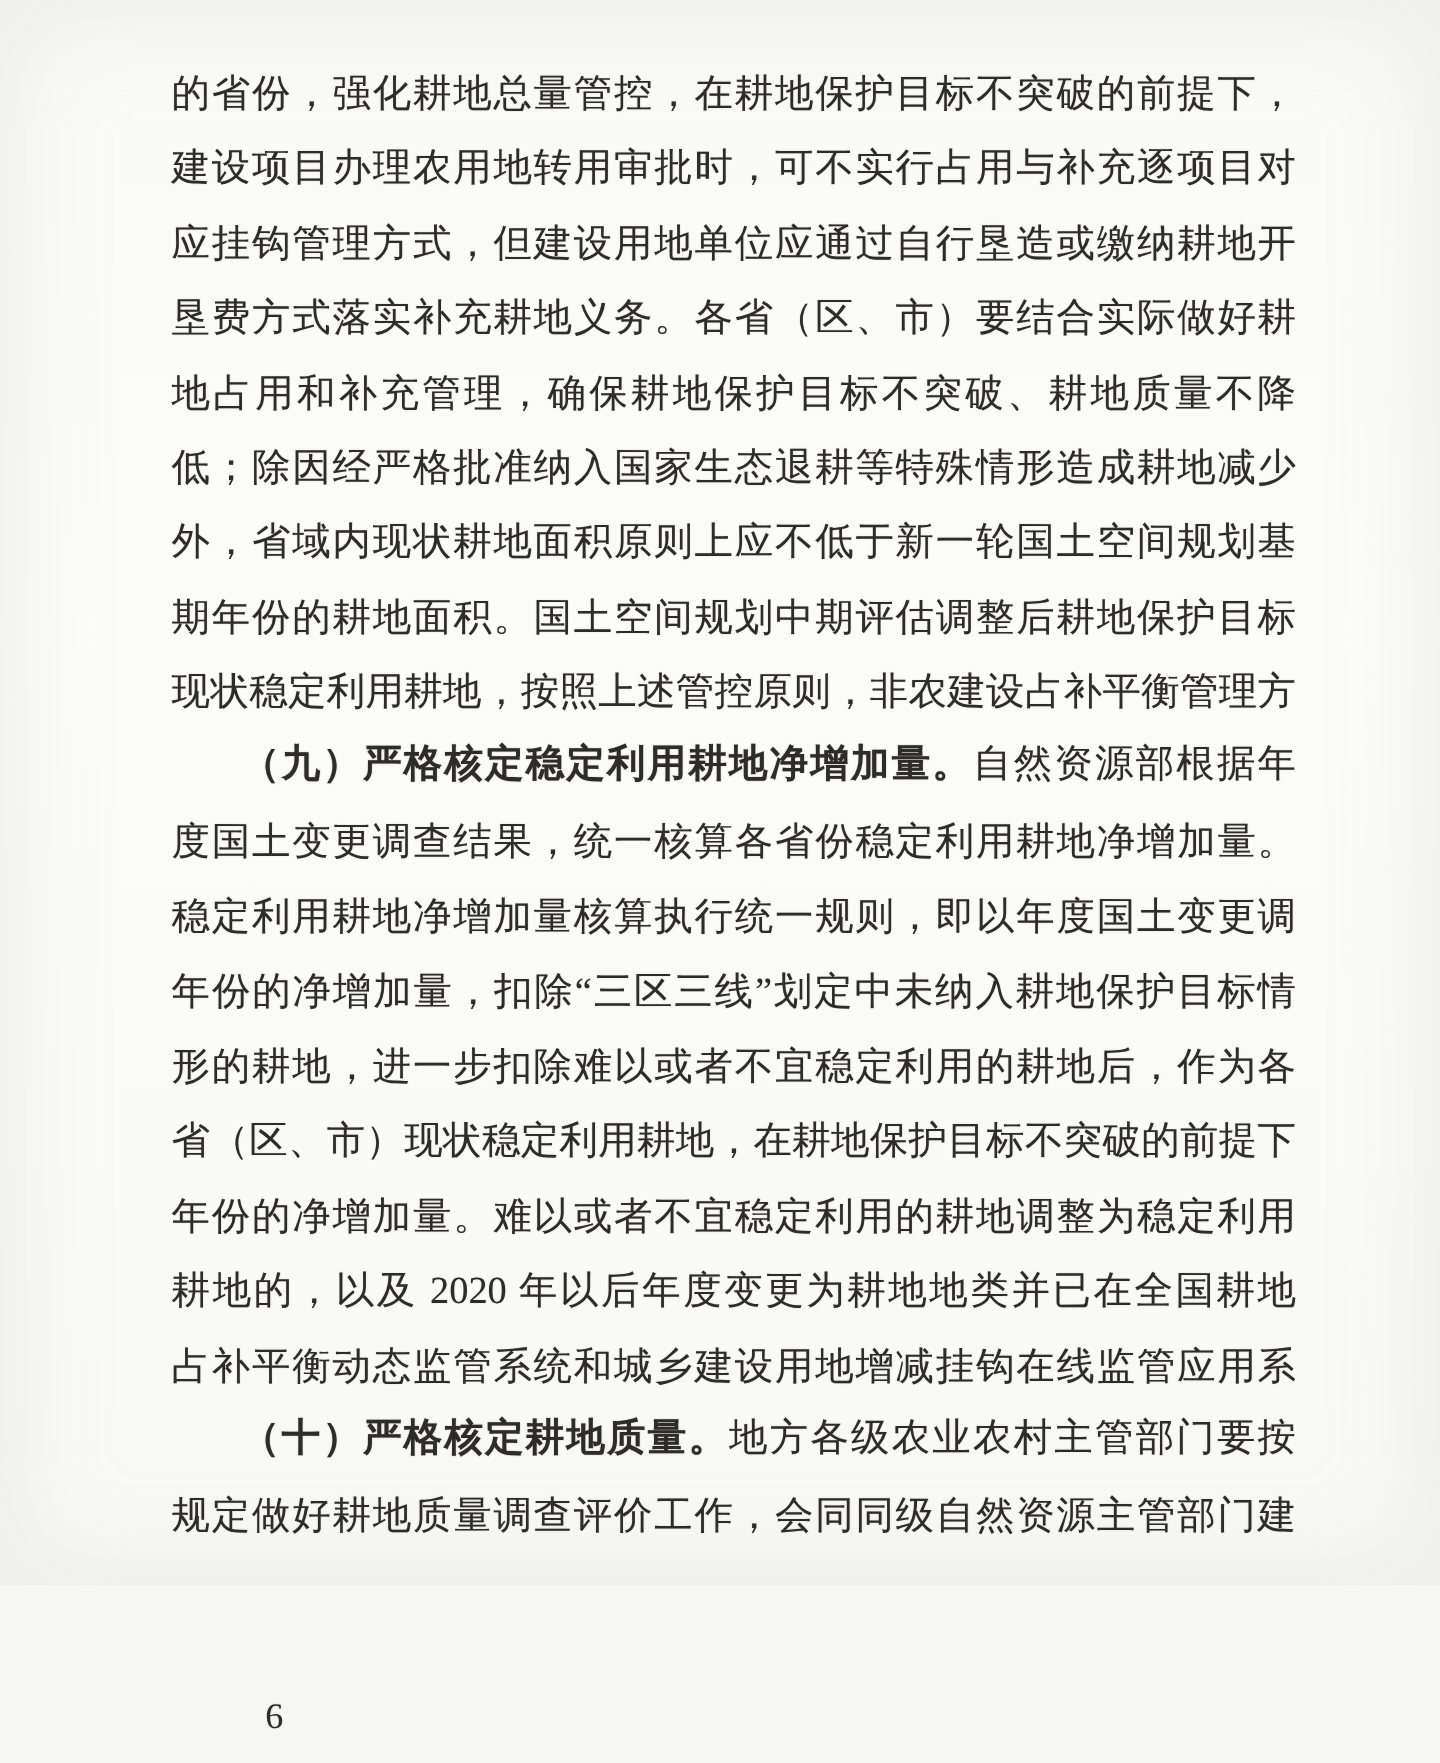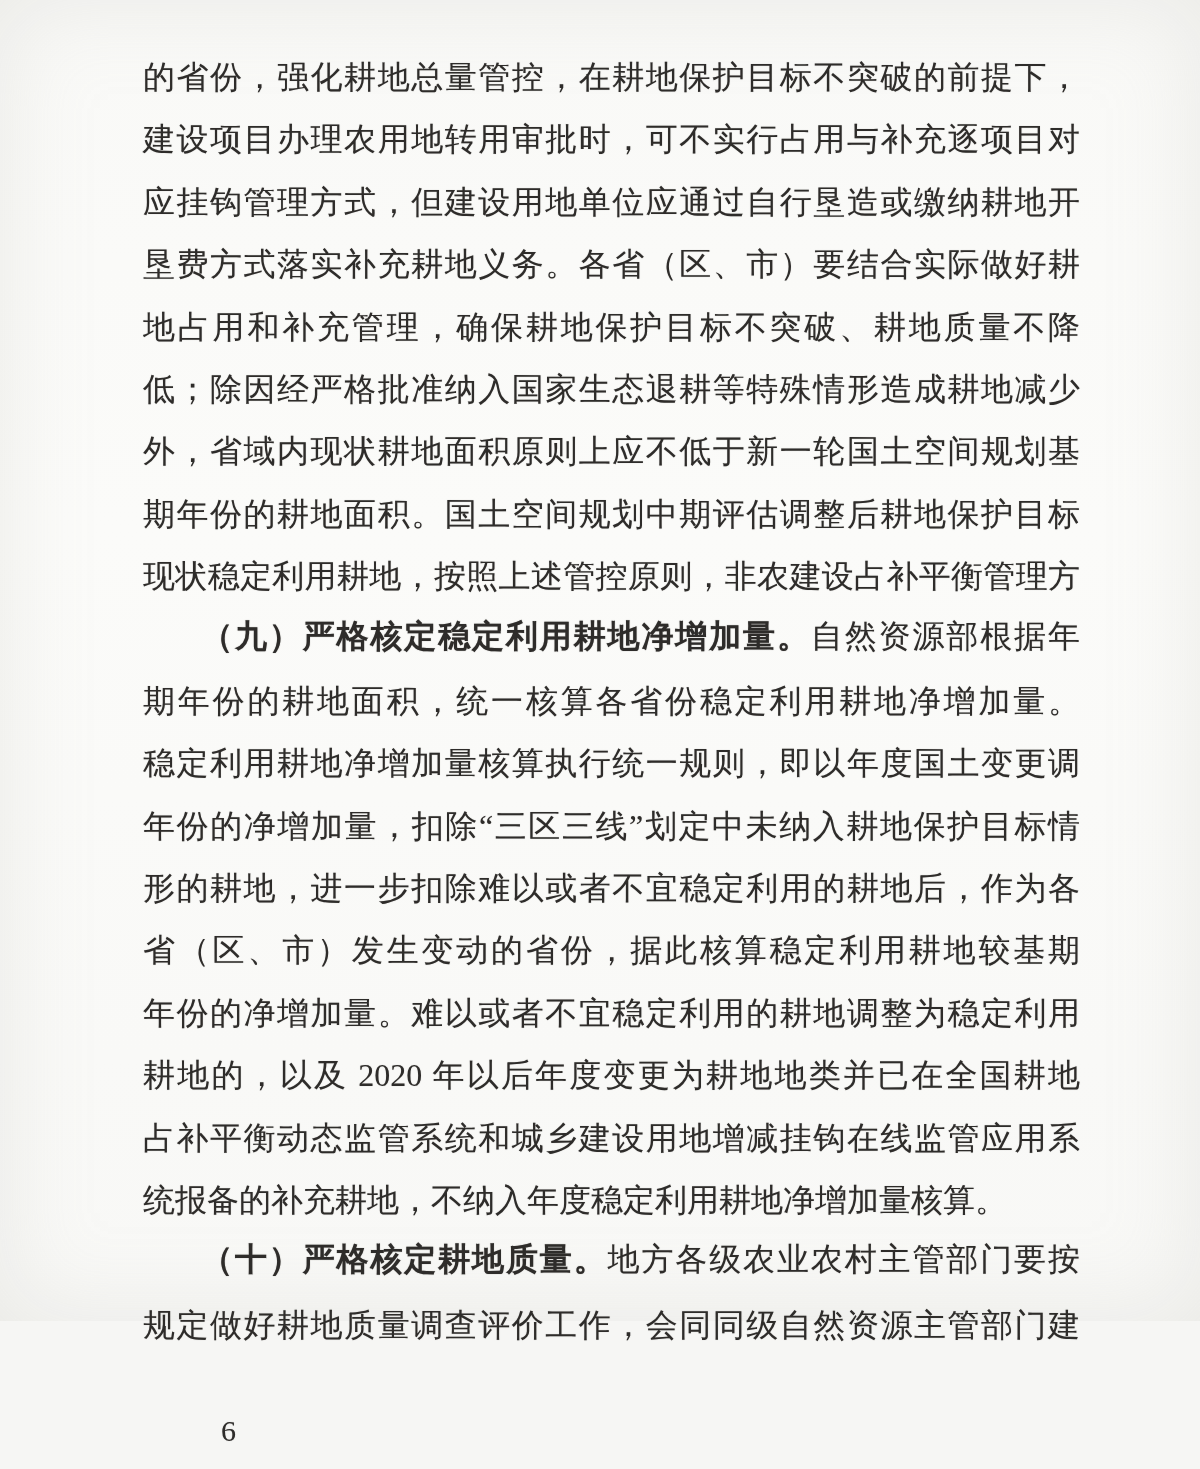--- a/index.html
+++ b/index.html
@@ -70,26 +70,25 @@
       <div class="line"><span>的省份，强化耕地总量管控，在耕地保护目标不突破的前提下，</span></div>
       <div class="line"><span>建设项目办理农用地转用审批时，可不实行占用与补充逐项目对</span></div>
       <div class="line"><span>应挂钩管理方式，但建设用地单位应通过自行垦造或缴纳耕地开</span></div>
       <div class="line"><span>垦费方式落实补充耕地义务。各省（区、市）要结合实际做好耕</span></div>
       <div class="line"><span>地占用和补充管理，确保耕地保护目标不突破、耕地质量不降</span></div>
       <div class="line"><span>低；除因经严格批准纳入国家生态退耕等特殊情形造成耕地减少</span></div>
       <div class="line"><span>外，省域内现状耕地面积原则上应不低于新一轮国土空间规划基</span></div>
       <div class="line"><span>期年份的耕地面积。国土空间规划中期评估调整后耕地保护目标</span></div>
       <div class="line"><span>现状稳定利用耕地，按照上述管控原则，非农建设占补平衡管理方</span></div>
       <div class="line indent"><span class="bold">（九）严格核定稳定利用耕地净增加量。</span><span>自然资源部根据年</span></div>
-      <div class="line"><span>期年份的耕地面积，统一核算各省份稳定利用耕地净增加量。</span></div>
+      <div class="line"><span>度国土变更调查结果，统一核算各省份稳定利用耕地净增加量。</span></div>
       <div class="line"><span>稳定利用耕地净增加量核算执行统一规则，即以年度国土变更调</span></div>
       <div class="line"><span>年份的净增加量，扣除“三区三线”划定中未纳入耕地保护目标情</span></div>
       <div class="line"><span>形的耕地，进一步扣除难以或者不宜稳定利用的耕地后，作为各</span></div>
-      <div class="line"><span>省（区、市）发生变动的省份，据此核算稳定利用耕地较基期</span></div>
+      <div class="line"><span>省（区、市）现状稳定利用耕地，在耕地保护目标不突破的前提下</span></div>
       <div class="line"><span>年份的净增加量。难以或者不宜稳定利用的耕地调整为稳定利用</span></div>
       <div class="line"><span>耕地的，以及 2020 年以后年度变更为耕地地类并已在全国耕地</span></div>
       <div class="line"><span>占补平衡动态监管系统和城乡建设用地增减挂钩在线监管应用系</span></div>
-      <div class="line short"><span>统报备的补充耕地，不纳入年度稳定利用耕地净增加量核算。</span></div>
       <div class="line indent"><span class="bold">（十）严格核定耕地质量。</span><span>地方各级农业农村主管部门要按</span></div>
       <div class="line"><span>规定做好耕地质量调查评价工作，会同同级自然资源主管部门建</span></div>
     </div>
   <div class="pagenum">6</div>
 </div>
 
 </body></html>

